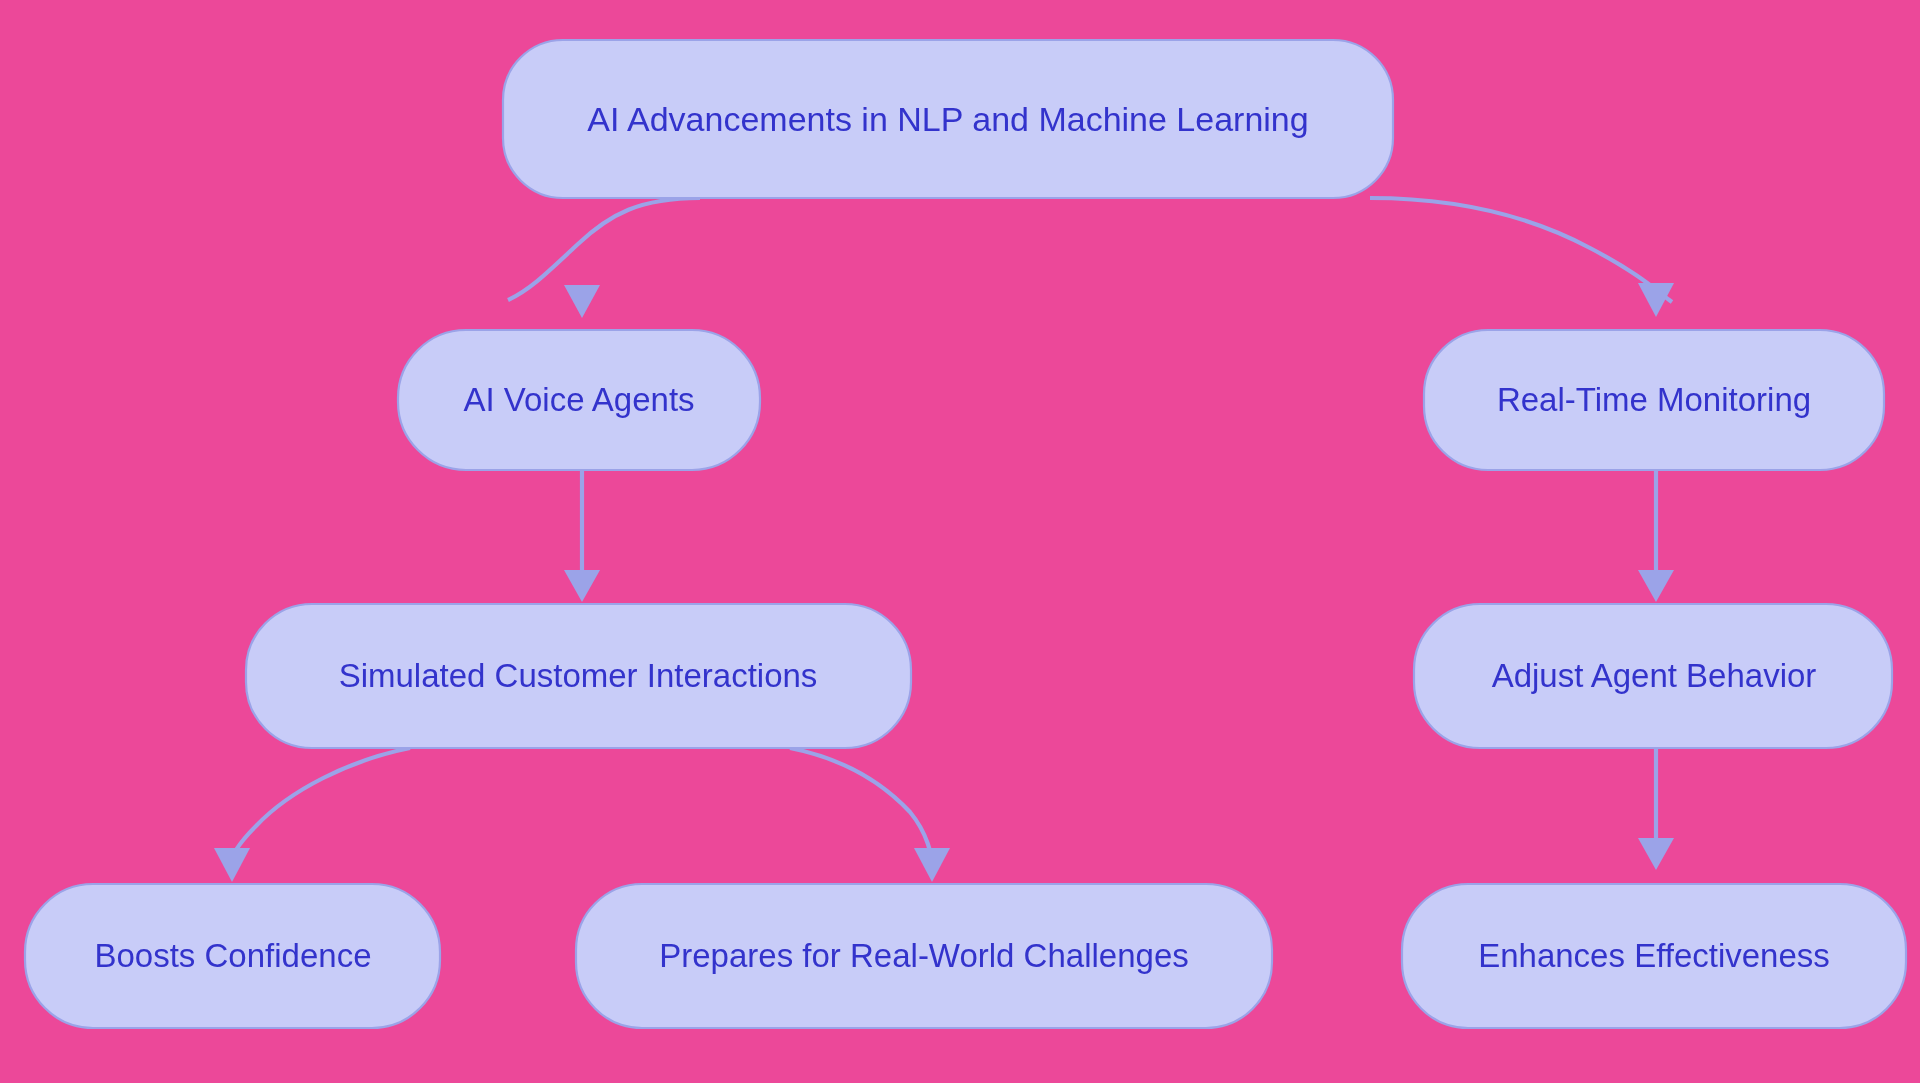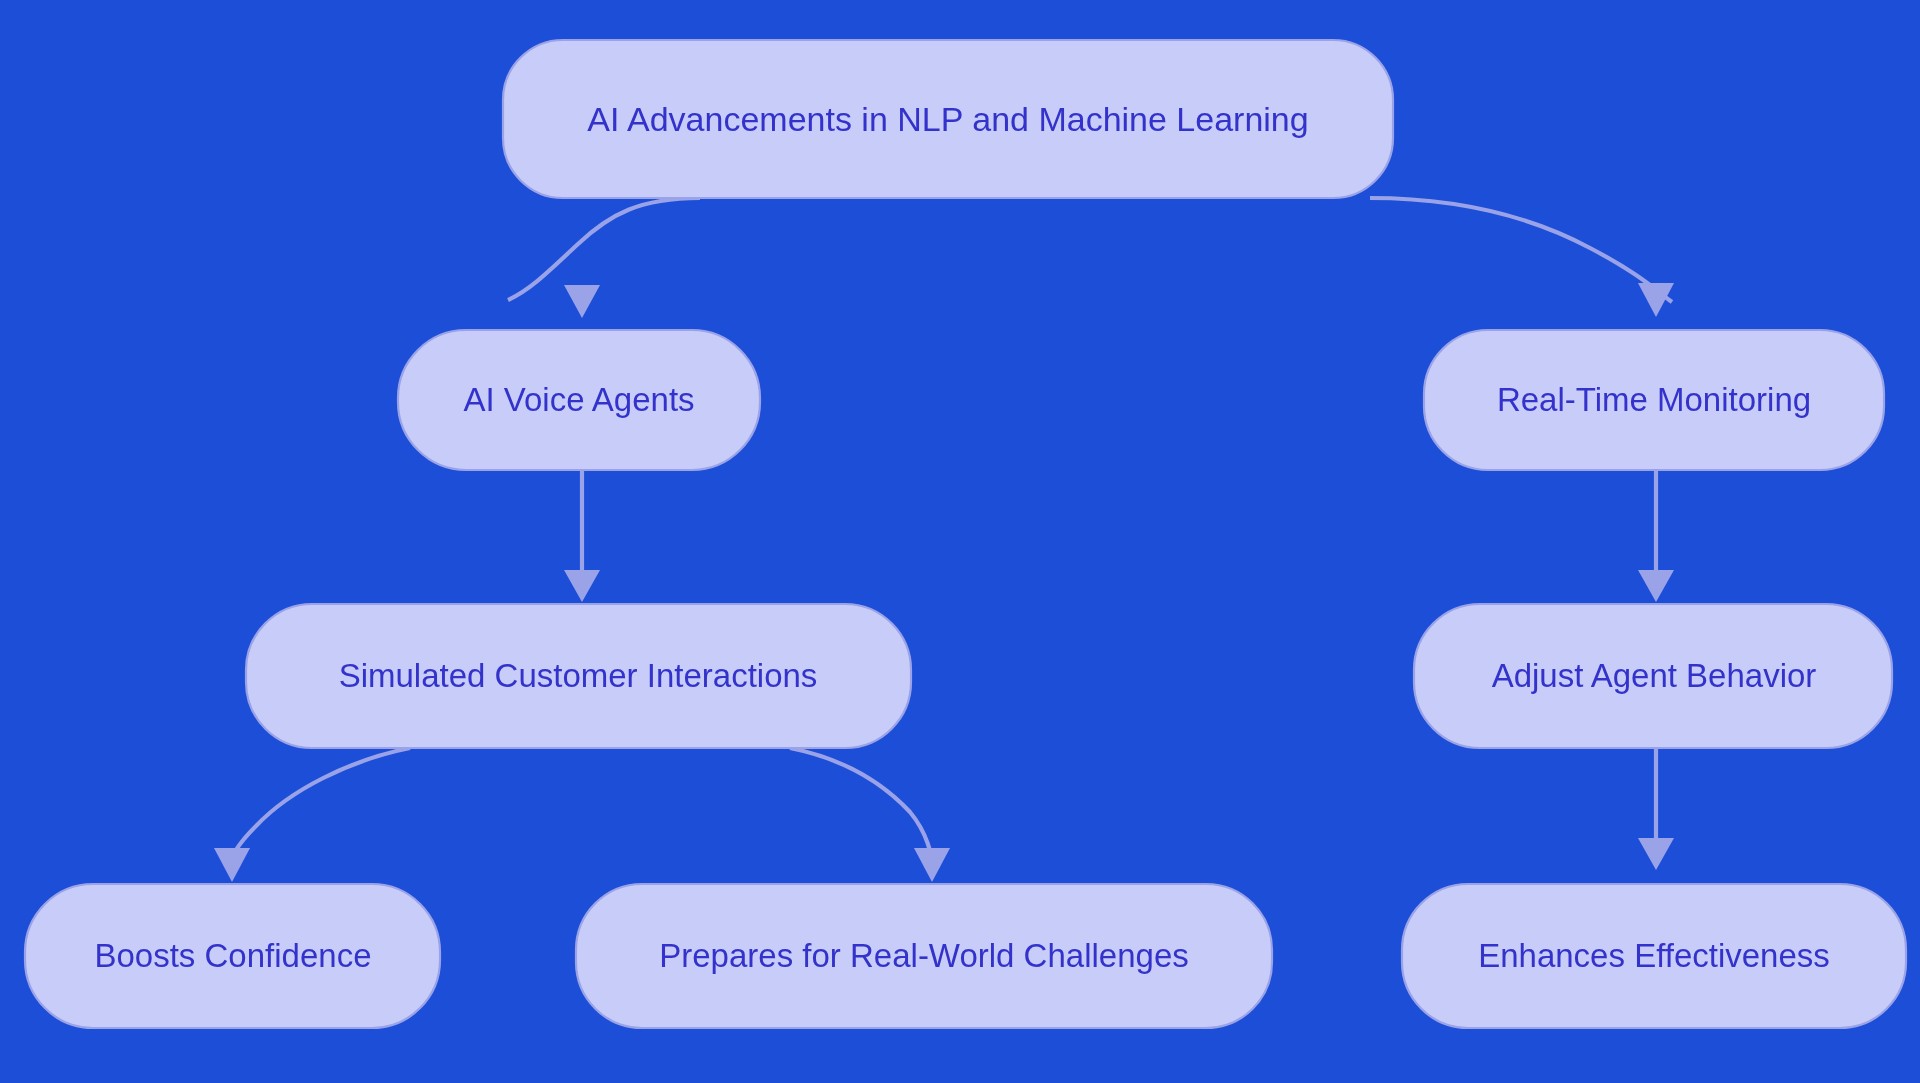--- a/index.html
+++ b/index.html
@@ -11,21 +11,21 @@
   body {
     width: 1920px;
     height: 1083px;
     overflow: hidden;
     font-family: "Liberation Sans", sans-serif;
   }
   #diagram-root {
     position: relative;
     width: 1920px;
     height: 1083px;
-    background: #1d4ed8;
+    background: #ec4899;
   }
   #flow-svg {
     position: absolute;
     left: 0;
     top: 0;
     width: 1920px;
     height: 1083px;
     display: block;
   }
   .node-shape {

